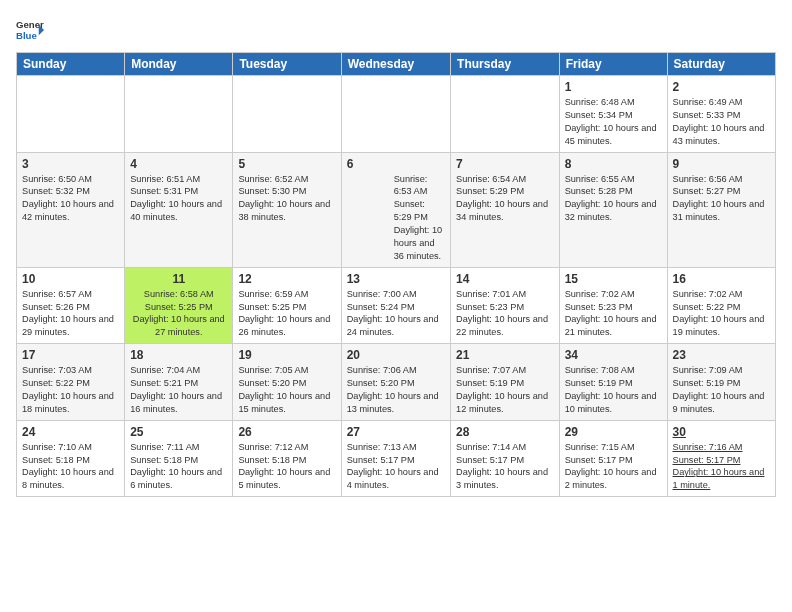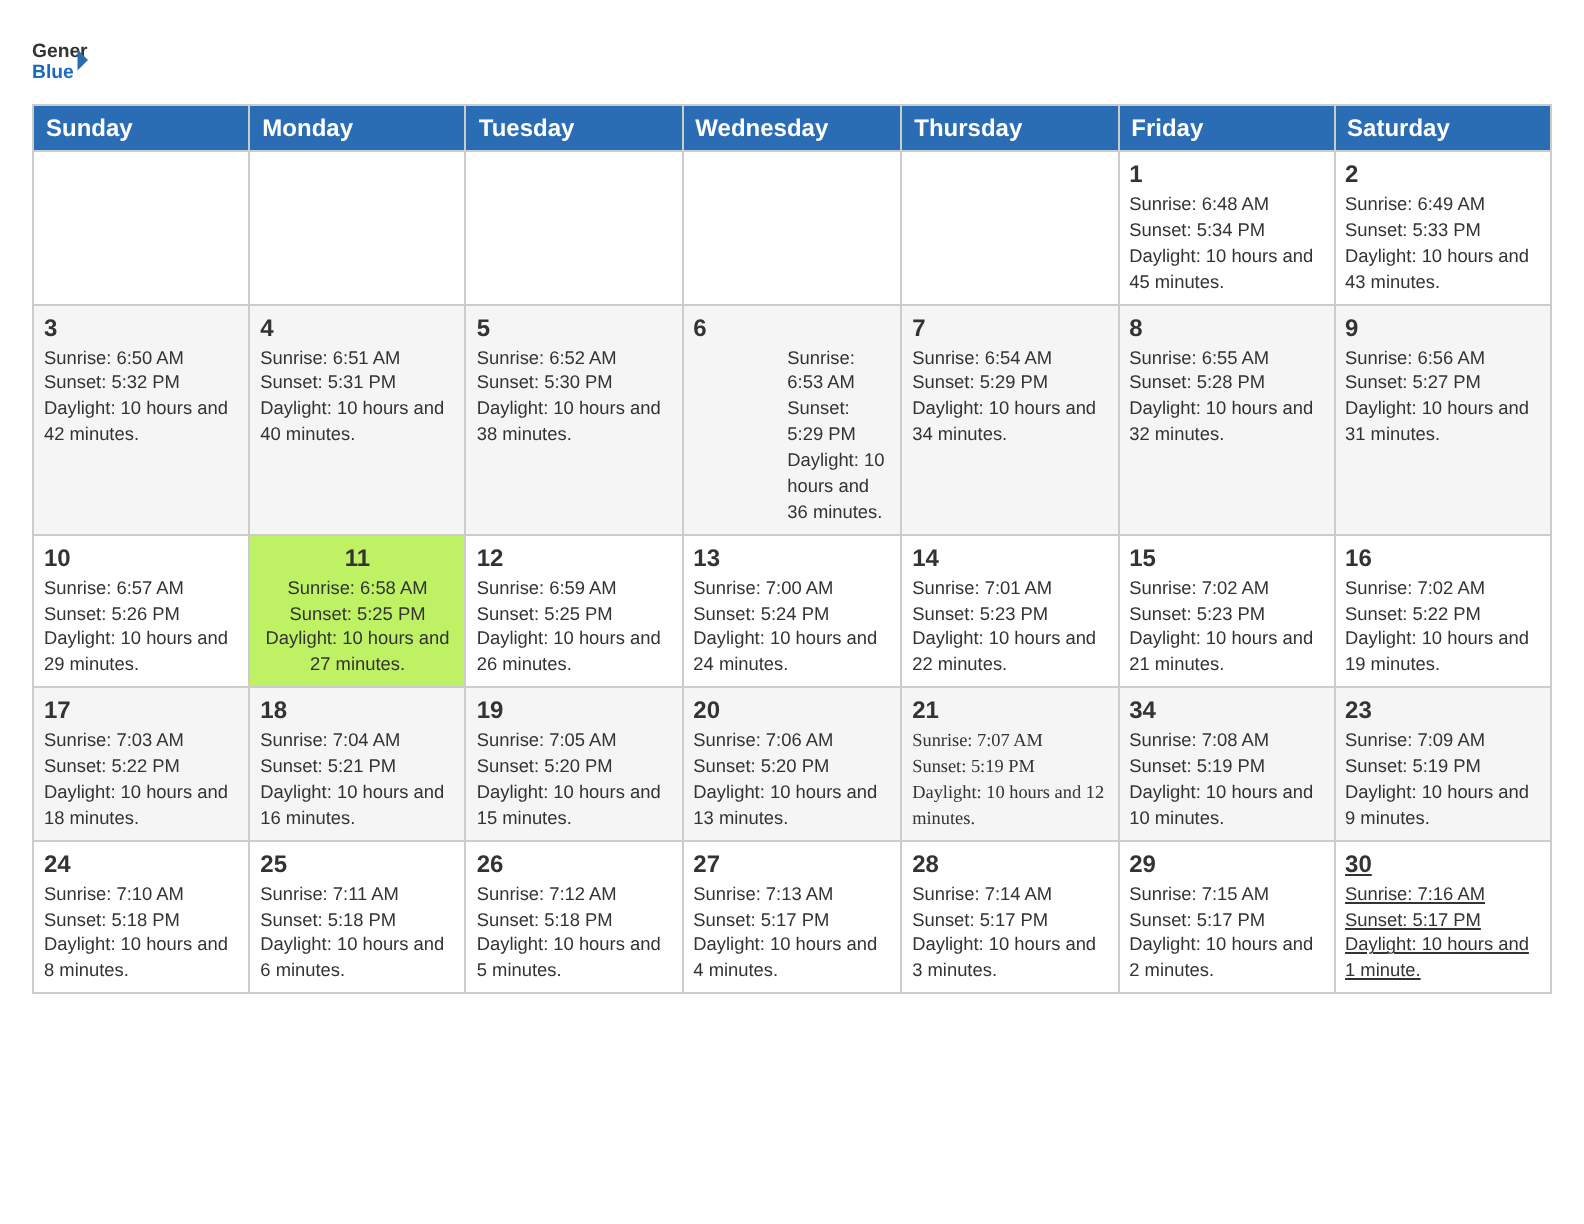--- a/index.html
+++ b/index.html
@@ -235,21 +235,21 @@
 Daylight: 10 hours and 15 minutes.</div>
         </td>
         <td style="background: rgb(245, 245, 245); margin-top: 35px;">
           <span class="day-num">20</span>
           <div class="cell-content" style="white-space: pre-line;">Sunrise: 7:06 AM
 Sunset: 5:20 PM
 Daylight: 10 hours and 13 minutes.</div>
         </td>
         <td style="background: rgb(245, 245, 245);">
           <span class="day-num">21</span>
-          <div class="cell-content" style="white-space: pre-line; font-family: Liberation Serif, serif;">Sunrise: 7:07 AM
+          <div class="cell-content" style="white-space: pre-line;">Sunrise: 7:07 AM
 Sunset: 5:19 PM
 Daylight: 10 hours and 12 minutes.</div>
         </td>
         <td style="background: rgb(245, 245, 245);">
           <span class="day-num">34</span>
           <div class="cell-content" style="white-space: pre-line;">Sunrise: 7:08 AM
 Sunset: 5:19 PM
 Daylight: 10 hours and 10 minutes.</div>
         </td>
         <td style="background: rgb(245, 245, 245);">

